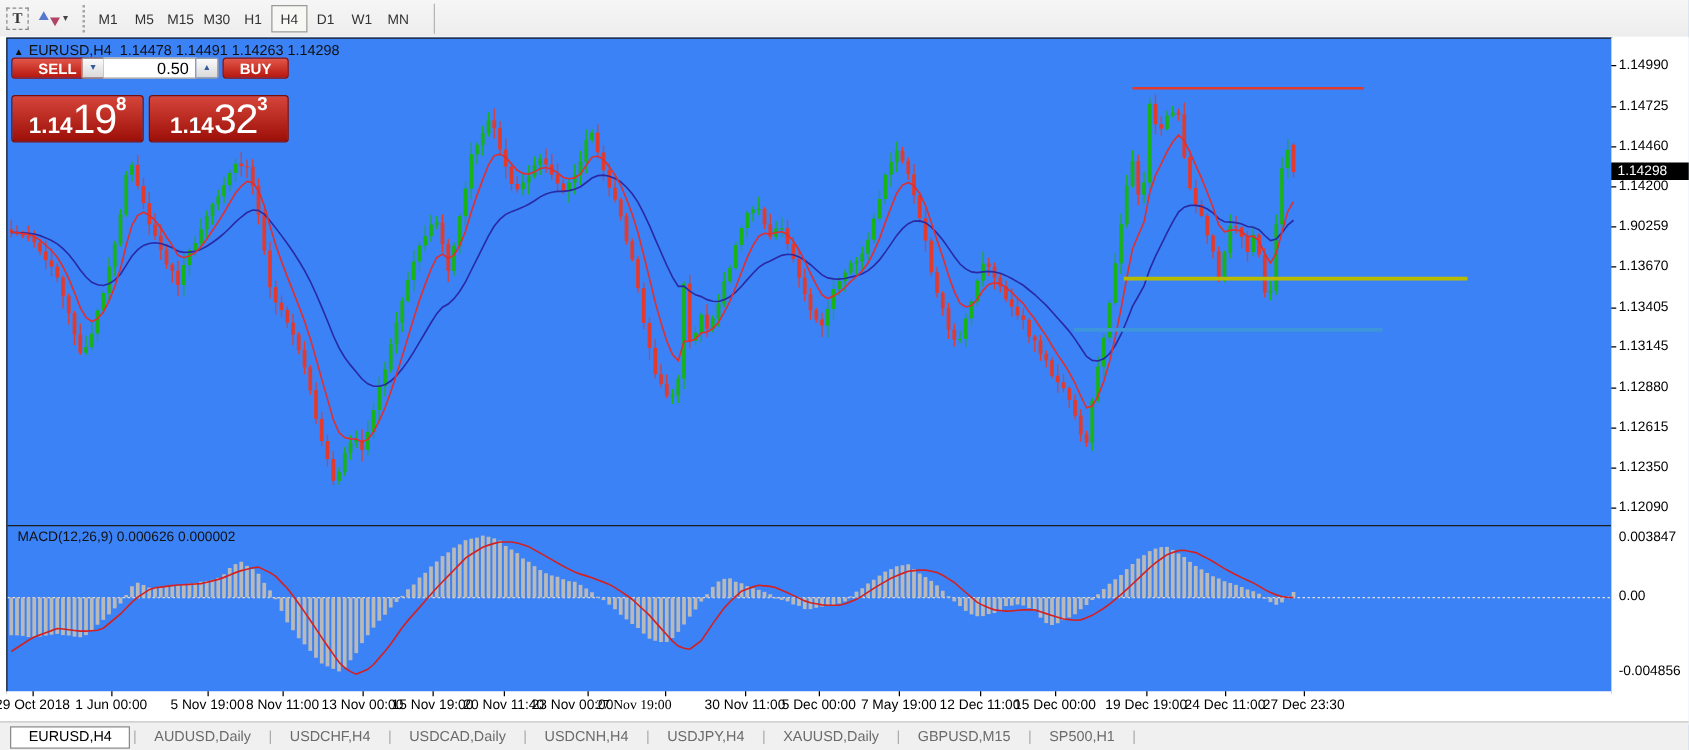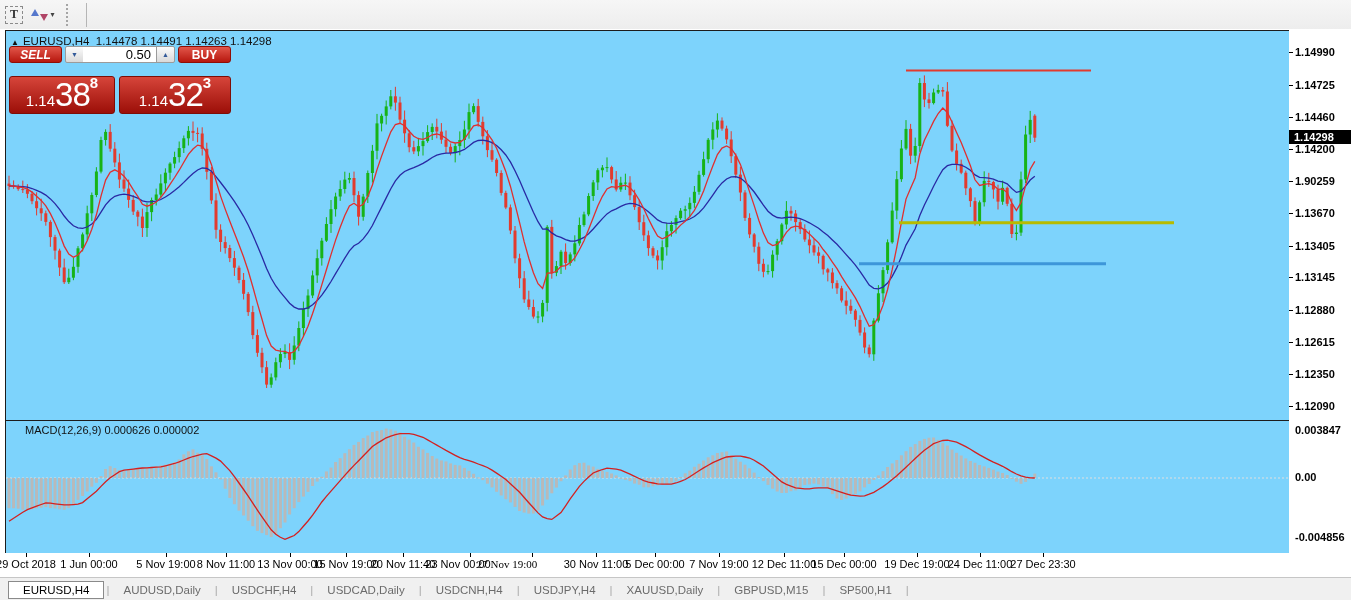--- a/index.html
+++ b/index.html
@@ -17,52 +17,52 @@
   .tri-dn{border-left:4px solid transparent;border-right:4px solid transparent;border-top:7px solid #b04466;margin-top:5px;}
   .caret{font-size:8px;color:#444;margin-left:2px;}
   .grip{height:22px;border-left:2px dotted #a5a5a5;margin:0 4px 0 8px;}
   .tf-btn{min-width:29px;height:22px;line-height:22px;text-align:center;font-size:11px;color:#333;
           cursor:default;border:1px solid transparent;box-sizing:border-box;}
   .tf-btn.active{background:#f7f7f4;border:1px solid #9a9a9a;}
   .vsep{height:24px;border-left:1px solid #b5b5b5;margin-left:14px;}
   
   .workspace{position:absolute;left:0;top:29px;width:1351px;height:548px;background:#ffffff;}
   .chart-window{position:absolute;left:5px;top:1px;width:1283px;height:523px;border:1px solid #1c1c1c;
-                box-sizing:content-box;background:#7dd3fc;}
+                box-sizing:content-box;background:#3b82f6;}
   .price-pane{position:absolute;left:0;top:0;width:1283px;height:389px;}
   .macd-pane{position:absolute;left:0;top:389px;width:1283px;height:134px;border-top:1px solid #1c1c1c;box-sizing:border-box;}
   svg{display:block;}
   .chart-title{position:absolute;left:5px;top:4px;font-size:11.5px;color:#111;white-space:nowrap;}
   .chart-title .tri-ico{font-size:8px;margin-right:4px;color:#111;}
-  .macd-label{position:absolute;left:19px;top:3px;font-size:11px;color:#111;white-space:nowrap;}
+  .macd-label{position:absolute;left:8px;top:3px;font-size:11px;color:#111;white-space:nowrap;}
   
   .trade-panel{position:absolute;left:3px;top:15px;width:222px;}
   .tp-row1{position:absolute;left:0;top:0;width:222px;height:17px;}
   .btn-red{position:absolute;height:17px;background:linear-gradient(#e2564a,#b7170e);border:1px solid #8f0d06;
            border-radius:3px;color:#fff;font-size:12px;font-weight:700;text-align:center;line-height:16px;
            box-sizing:border-box;cursor:pointer;}
-  .sell-btn{left:0;width:53px;font-style:italic;}
+  .sell-btn{left:0;width:74px;}
   .buy-btn{left:169px;width:53px;}
   .spin{position:absolute;top:0;width:19px;height:17px;background:linear-gradient(#fbfbfb,#d9d9d9);
         border:1px solid #9b9b9b;box-sizing:border-box;text-align:center;font-size:7px;color:#335a99;
         line-height:15px;cursor:pointer;}
   .spin-dn{left:56px;border-radius:2px 0 0 2px;}
   .spin-up{left:147px;border-radius:0 2px 2px 0;}
   .vol-input{position:absolute;left:74px;top:0;width:74px;height:17px;border:1px solid #9b9b9b;border-left:none;border-right:none;
              box-sizing:border-box;font-size:13px;text-align:right;padding-right:6px;font-family:"Liberation Sans",sans-serif;}
   .price-box{position:absolute;top:30px;height:38px;background:linear-gradient(#d6453a,#9c0f08);
              border:1px solid #7e0d06;border-radius:3px;color:#fff;box-sizing:border-box;cursor:pointer;}
   .pb-sell{left:0;width:106px;}
   .pb-buy{left:110px;width:112px;}
   .pb-inner{position:absolute;bottom:2px;left:0;width:100%;text-align:center;white-space:nowrap;}
-  .pb-small{font-size:15px;font-weight:400;vertical-align:baseline;}
+  .pb-small{font-size:18px;font-weight:700;vertical-align:baseline;}
   .pb-big{font-size:33px;font-weight:400;letter-spacing:-1px;line-height:33px;vertical-align:baseline;}
   .pb-sup{font-size:15px;font-weight:700;vertical-align:18px;}
   
-  .price-axis{position:absolute;left:1289px;top:1px;width:62px;height:550px;background:#fff;font-weight:bold;}
+  .price-axis{position:absolute;left:1289px;top:1px;width:62px;height:550px;background:#fff;}
   .pa-tick{position:absolute;left:6px;font-size:11px;color:#000;white-space:nowrap;}
   .pa-dash{position:absolute;left:0;width:4px;height:1px;background:#000;}
   .cur-tag{position:absolute;left:0;width:60px;height:14px;background:#000;color:#fff;font-size:11px;
            line-height:14px;padding-left:5px;}
   .time-axis{position:absolute;left:5px;top:524px;width:1284px;height:23px;background:#fff;}
   .ta-tick{position:absolute;top:0;width:1px;height:4px;background:#000;}
   .ta-label{position:absolute;top:5px;width:80px;text-align:center;font-size:11px;color:#000;white-space:nowrap;}
   
   .tab-bar{position:absolute;left:0;top:577px;width:1351px;height:23px;background:#f0f0f0;
            border-top:1px solid #c6c6c6;display:flex;align-items:center;font-size:11.5px;color:#6b6b6b;}
@@ -74,20 +74,31 @@
 <body>
 
 <div class="toolbar">
   <div class="tool-icon t-box">T</div>
   <div class="tool-icon arrows-box">
     <span class="tri tri-up"></span>
       <span class="tri tri-dn"></span>
       <span class="caret">▾</span>
   </div>
   <div class="grip"></div>
+  <div id="tf-buttons" style="display:flex;">
+      <div class="tf-btn">M1</div>
+      <div class="tf-btn">M5</div>
+      <div class="tf-btn">M15</div>
+      <div class="tf-btn">M30</div>
+      <div class="tf-btn">H1</div>
+      <div class="tf-btn active">H4</div>
+      <div class="tf-btn">D1</div>
+      <div class="tf-btn">W1</div>
+      <div class="tf-btn">MN</div>
+    </div>
   <div class="vsep"></div>
 </div>
 
 <div class="workspace">
 
   <div class="chart-window">
 
     <div class="price-pane">
       <svg id="price-svg" width="1283" height="389" viewBox="5 30 1283 389">
           <g>
@@ -555,21 +566,21 @@
       <div class="trade-panel">
         <div class="tp-row1">
           <div class="btn-red sell-btn">SELL</div>
           <div class="spin spin-dn">▼</div>
           <input class="vol-input" value="0.50" style="">
           <div class="spin spin-up">▲</div>
           <div class="btn-red buy-btn">BUY</div>
         </div>
         <div class="price-box pb-sell">
           <div class="pb-inner">
-            <span class="pb-small">1.14</span><span class="pb-big">38</span><span class="pb-sup">8</span>
+            <span class="pb-small">1.14</span><span class="pb-big">19</span><span class="pb-sup">8</span>
           </div>
         </div>
         <div class="price-box pb-buy">
           <div class="pb-inner">
             <span class="pb-small">1.14</span><span class="pb-big">32</span><span class="pb-sup">3</span>
           </div>
         </div>
       </div>
     </div>
 
@@ -859,21 +870,21 @@
       <div class="ta-label" style="left: 358px;">20 Nov 11:40</div>
       <div class="ta-tick" style="left: 465px;"></div>
       <div class="ta-label" style="left: 413px;">23 Nov 00:00</div>
       <div class="ta-tick" style="left: 527px;"></div>
       <div class="ta-label" style="left: 462px; font-family: Liberation Serif, serif;">27 Nov 19:00</div>
       <div class="ta-tick" style="left: 591px;"></div>
       <div class="ta-label" style="left: 551px;">30 Nov 11:00</div>
       <div class="ta-tick" style="left: 650px;"></div>
       <div class="ta-label" style="left: 610px;">5 Dec 00:00</div>
       <div class="ta-tick" style="left: 714px;"></div>
-      <div class="ta-label" style="left: 674px;">7 Nov 19:00</div>
+      <div class="ta-label" style="left: 674px;">7 May 19:00</div>
       <div class="ta-tick" style="left: 779px;"></div>
       <div class="ta-label" style="left: 739px;">12 Dec 11:00</div>
       <div class="ta-tick" style="left: 839px;"></div>
       <div class="ta-label" style="left: 799px;">15 Dec 00:00</div>
       <div class="ta-tick" style="left: 912px;"></div>
       <div class="ta-label" style="left: 872px;">19 Dec 19:00</div>
       <div class="ta-tick" style="left: 975px;"></div>
       <div class="ta-label" style="left: 935px;">24 Dec 11:00</div>
       <div class="ta-tick" style="left: 1038px;"></div>
       <div class="ta-label" style="left: 998px;">27 Dec 23:30</div>

